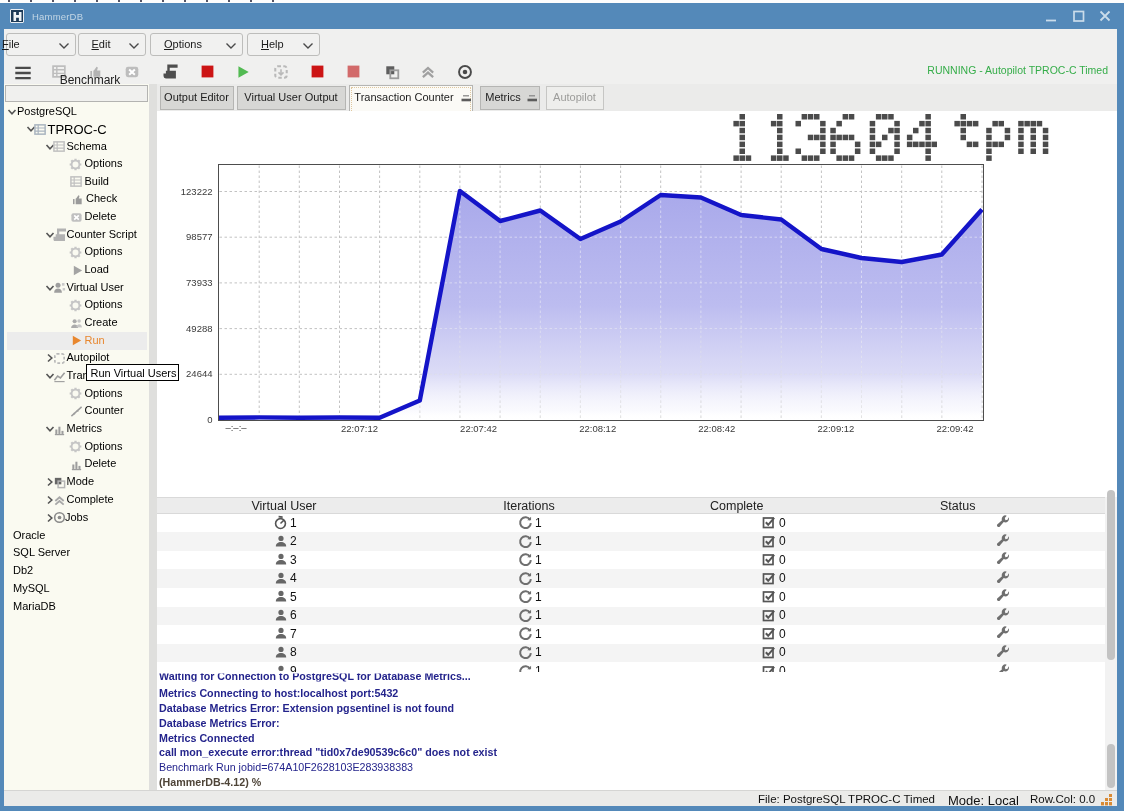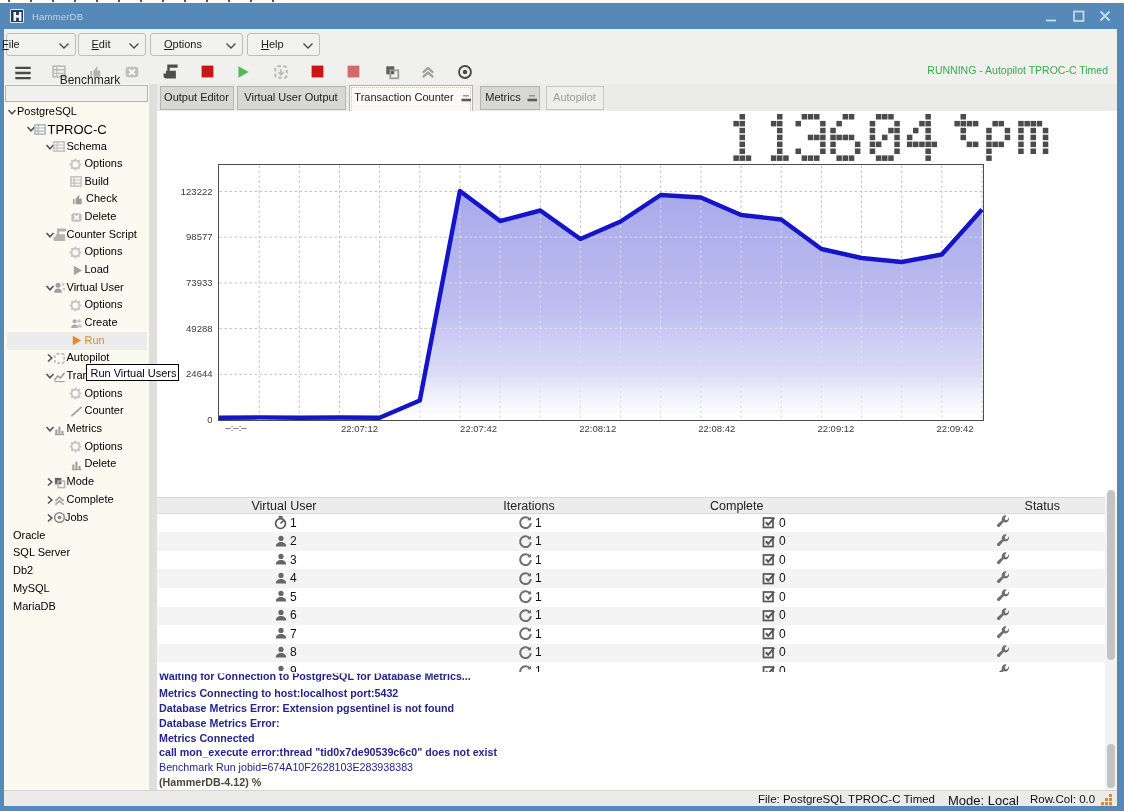--- a/index.html
+++ b/index.html
@@ -258,21 +258,21 @@
     <rect x="1030.5" y="141.6" width="5.5" height="5.5" fill="#4b4b4b"></rect>
     <rect x="1042.8" y="141.6" width="5.5" height="5.5" fill="#4b4b4b"></rect>
     <rect x="1018.2" y="148.5" width="5.5" height="5.5" fill="#4b4b4b"></rect>
     <rect x="1030.5" y="148.5" width="5.5" height="5.5" fill="#4b4b4b"></rect>
     <rect x="1042.8" y="148.5" width="5.5" height="5.5" fill="#4b4b4b"></rect>
   </svg>
 <div style="position:absolute;left:157px;top:497px;width:948px;height:16.5px;background:#ececec;border-top:1px solid #d9d9d9;border-bottom:1px solid #d9d9d9"></div>
 <div style="position:absolute;left:224px;top:499px;width:120px;text-align:center;font-size:12.5px;color:#222">Virtual User</div>
 <div style="position:absolute;left:469px;top:499px;width:120px;text-align:center;font-size:12.5px;color:#222">Iterations</div>
 <div style="position:absolute;left:710px;top:499px;width:120px;text-align:left;font-size:12.5px;color:#222">Complete</div>
-<div style="position:absolute;left:940px;top:499px;width:120px;text-align:right;font-size:12.5px;color:#222">Status</div>
+<div style="position:absolute;left:940px;top:499px;width:120px;text-align:left;font-size:12.5px;color:#222">Status</div>
 <div style="position:absolute;left:157px;top:513.8px;width:948px;height:18.6px;background:#ffffff"></div>
 <svg style="position:absolute;left:273px;top:515.1px" width="15" height="15" viewBox="0 0 14 14">
     <circle cx="7" cy="8" r="4.6" fill="none" stroke="#555" stroke-width="1.5"></circle>
     <path d="M7 8 10.2 4.8" stroke="#555" stroke-width="1.4"></path>
     <path d="M5.2 1.6 9 1.9" stroke="#555" stroke-width="1.6"></path>
   </svg>
 <div style="position:absolute;left:290px;top:515.6px;font-size:12px;color:#111">1</div>
 <svg style="position:absolute;left:518px;top:515.1px" width="15" height="15" viewBox="0 0 14 14">
     <path d="M11.3 4.6A5 5 0 1 0 12 7.6" fill="none" stroke="#6f6f6f" stroke-width="1.9"></path>
     <path d="M8.6 4.9h3.6V1.6z" fill="#6f6f6f"></path>

